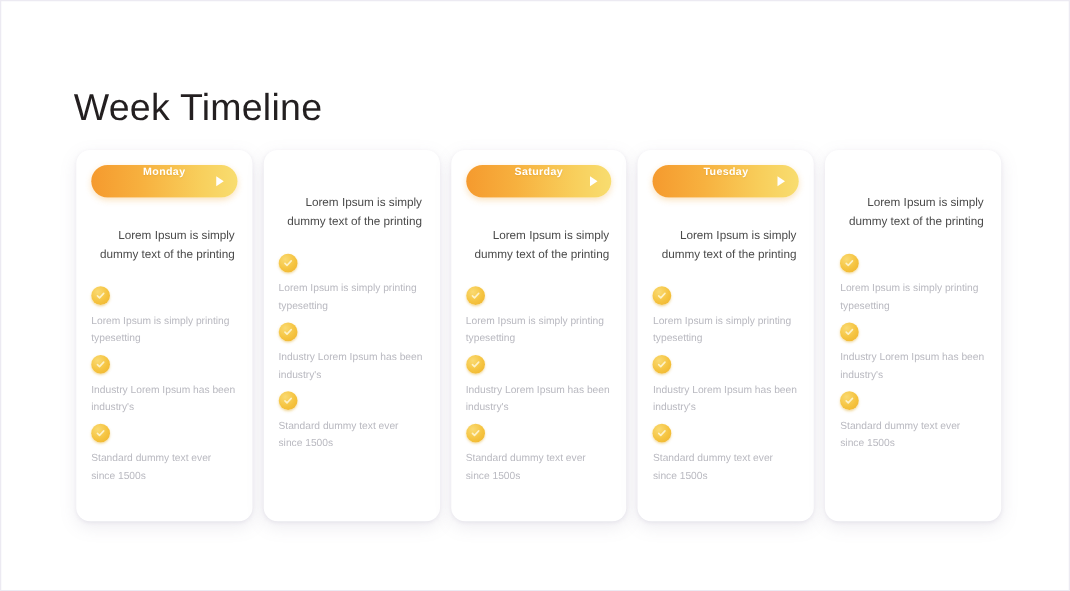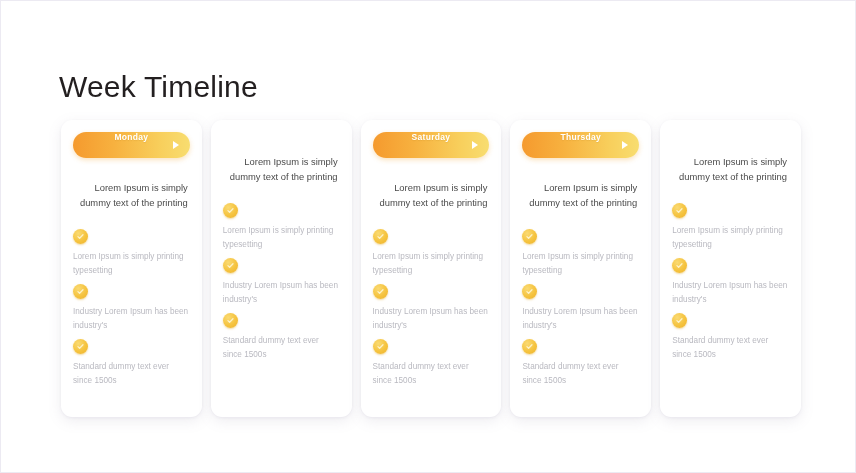--- a/index.html
+++ b/index.html
@@ -212,21 +212,21 @@
                 <path d="M2.6 6.2 L4.8 8.4 L9.3 3.6" fill="none" stroke="#fdf2c8" stroke-width="1.7" stroke-linecap="round" stroke-linejoin="round"></path>
               </svg>
           </div>
           <div class="check-text">Standard dummy text ever since 1500s</div>
         </div>
       </div>
     </div>
 
     <div class="card">
       <div class="day-pill">
-        <span class="day-label">Thursday</span>
+        <span class="day-label">Tuesday</span>
         <span class="pill-arrow"></span>
       </div>
       <div class="card-intro">Lorem Ipsum is simply dummy text of the printing</div>
       <div class="check-list">
         <div class="check-item">
           <div class="check-badge">
             <svg width="9" height="9" viewBox="0 0 12 12">
                 <path d="M2.6 6.2 L4.8 8.4 L9.3 3.6" fill="none" stroke="#fdf2c8" stroke-width="1.7" stroke-linecap="round" stroke-linejoin="round"></path>
               </svg>
           </div>

